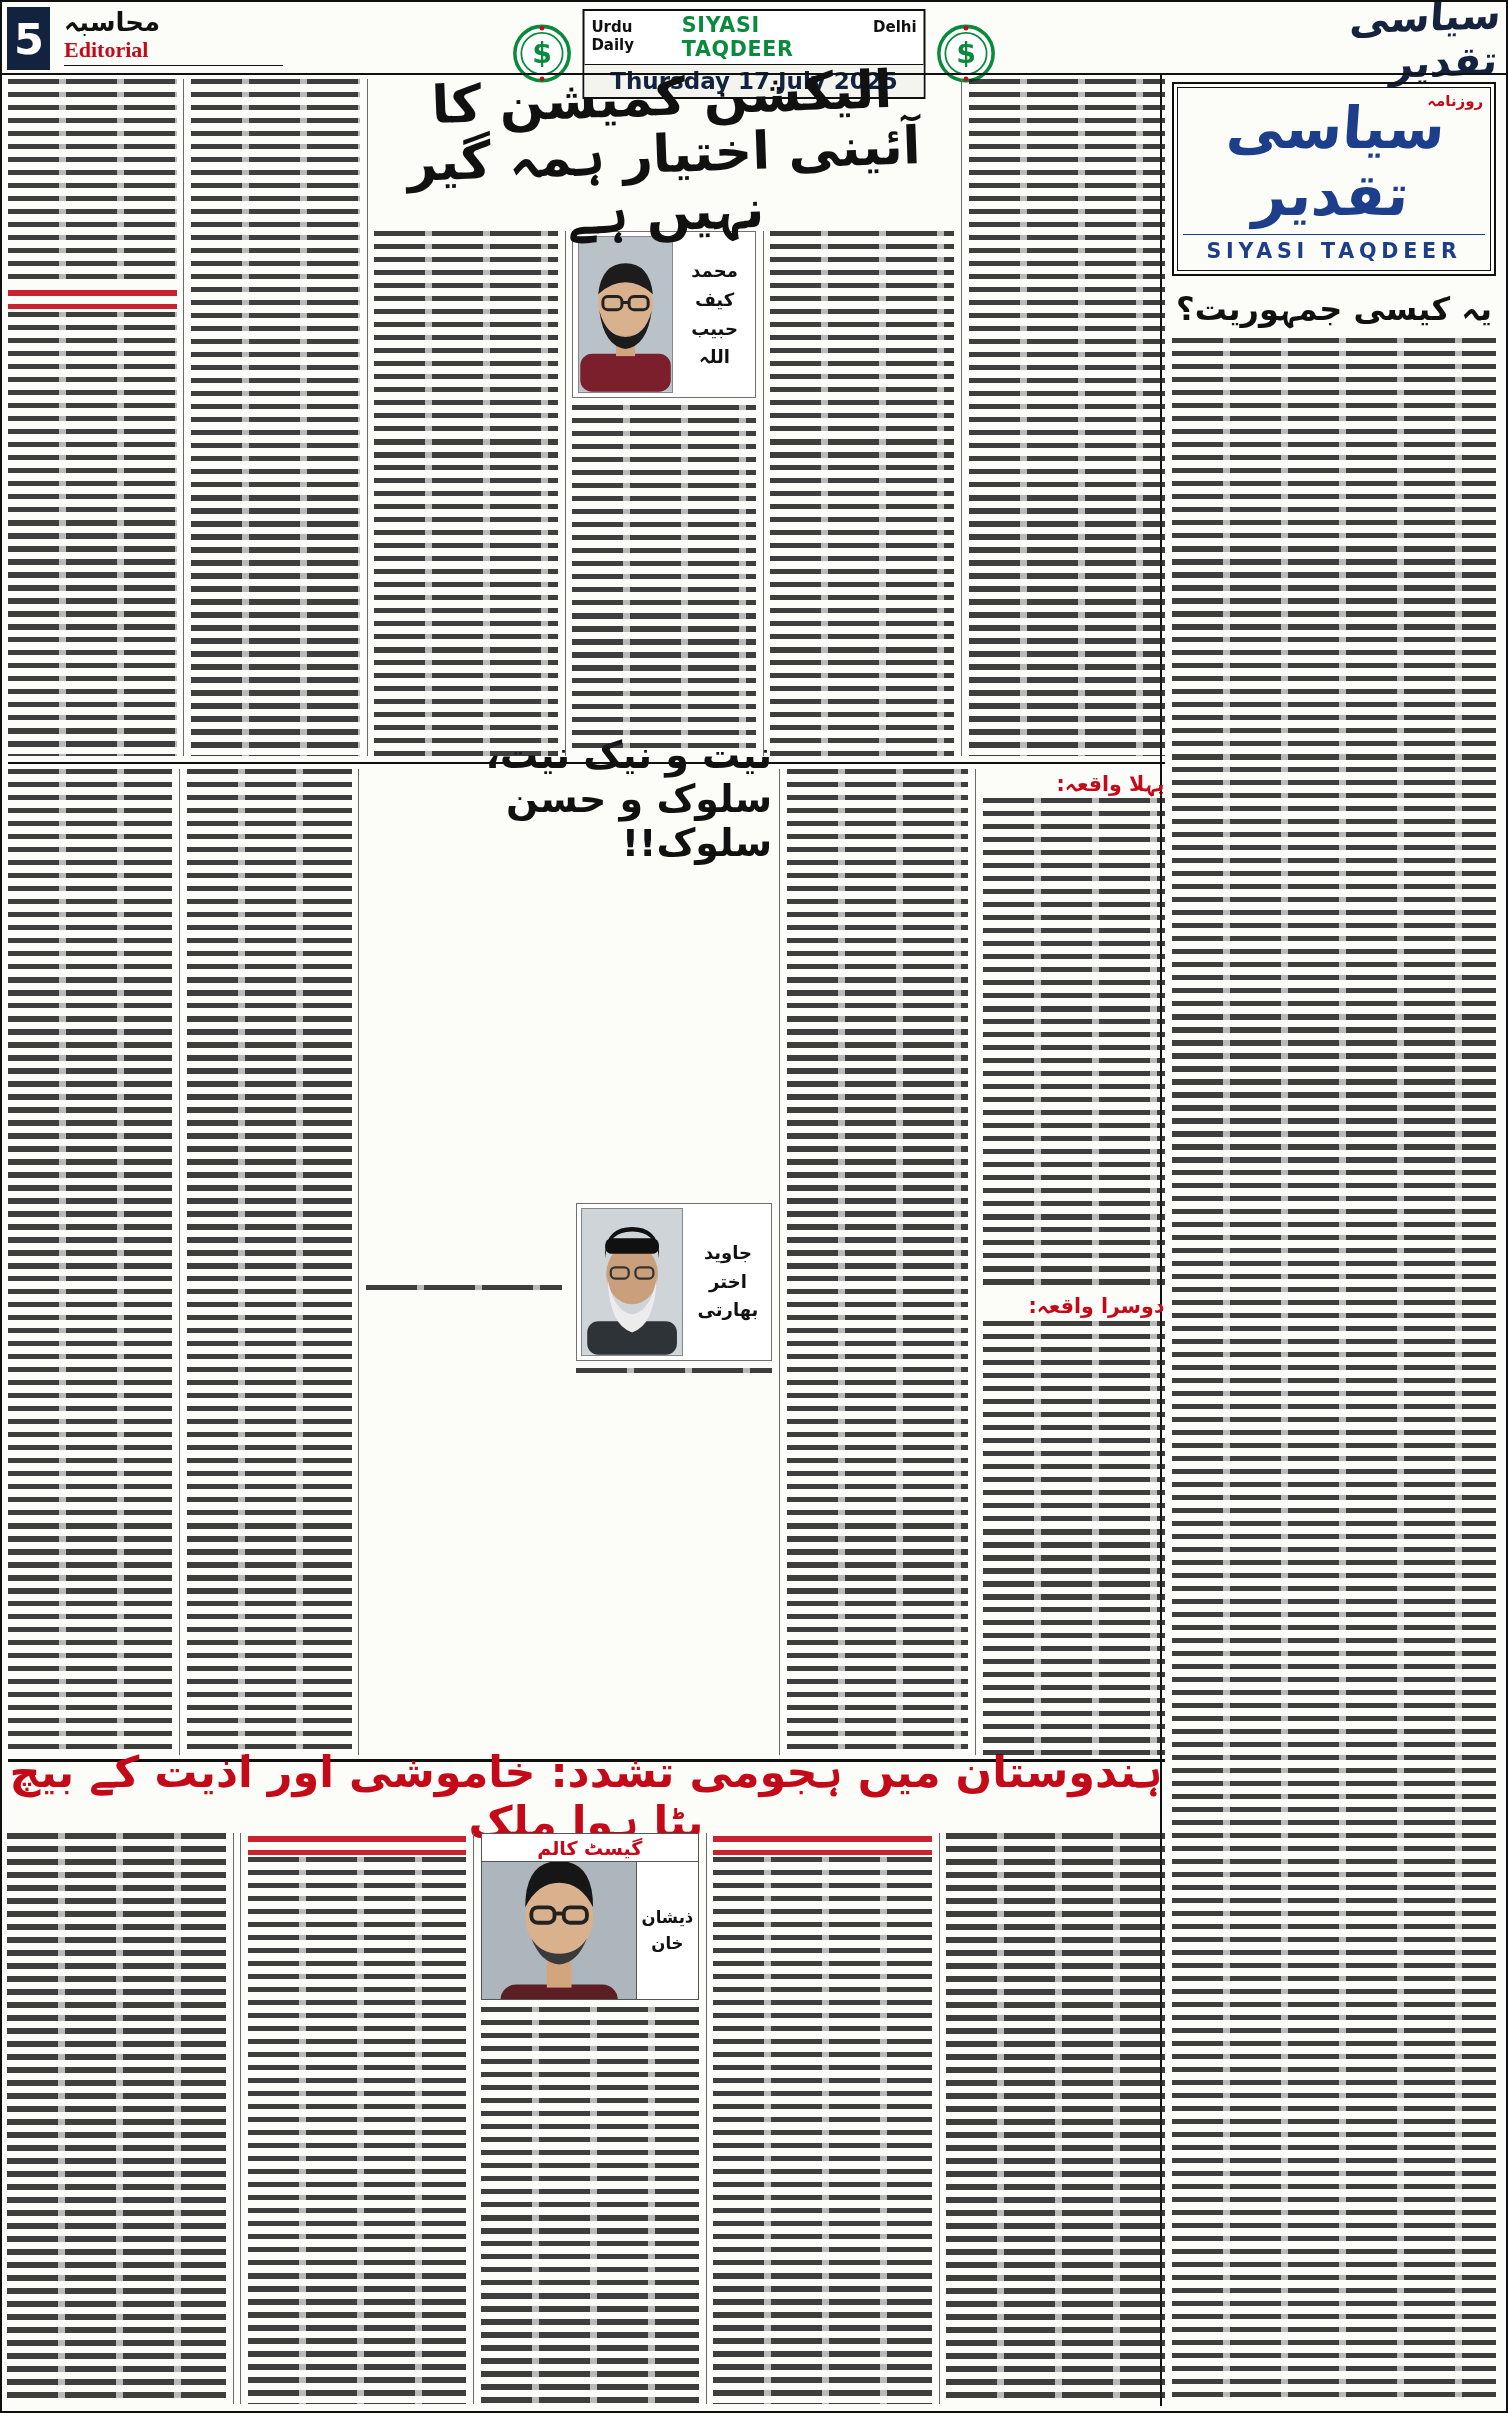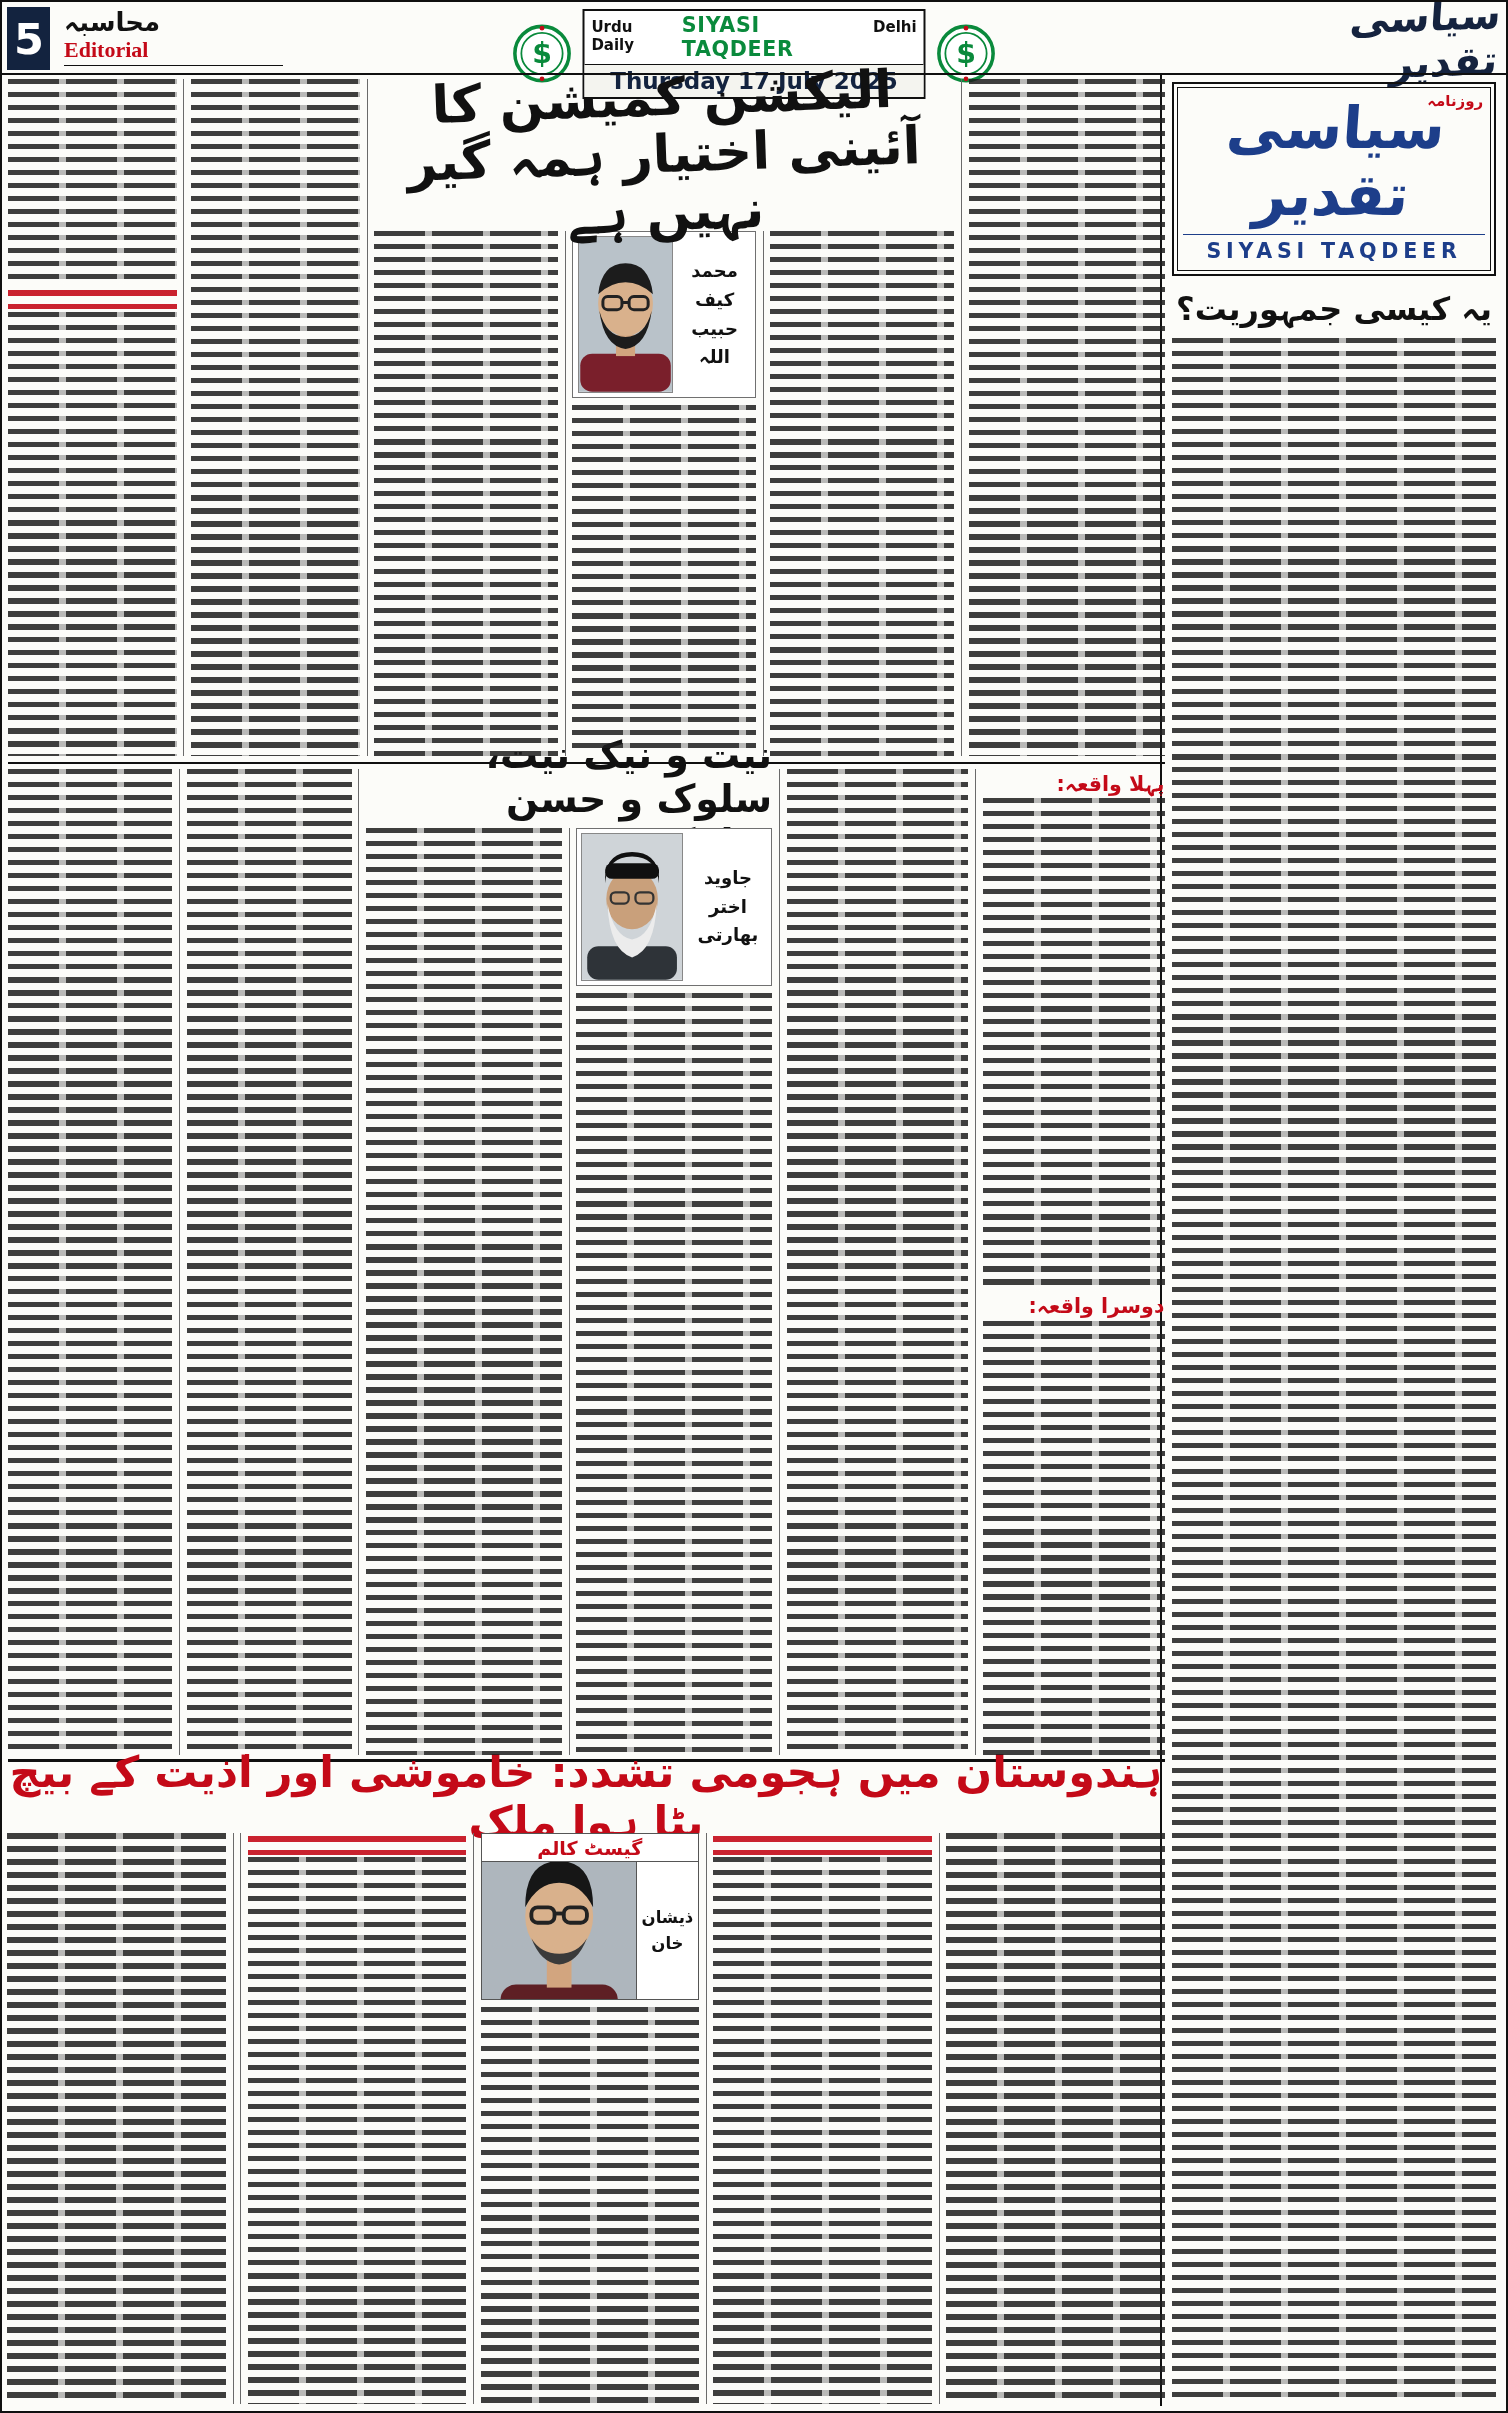--- a/index.html
+++ b/index.html
@@ -83,21 +83,21 @@
     text-align:center; font-size:18px; font-weight:bold; line-height:1.6; }
   .author-card .photo { flex:1; border:0.7px solid #888; overflow:hidden; }
   .author-card svg { width:100%; height:100%; display:block; }
   .h215 { height:167px; } .h230 { height:158px; }
 
   .row2 { height:986px; display:flex; gap:6.9px; }
   .r2-right { width:378px; display:flex; gap:6.9px; }
   .a2 { flex:1; display:flex; flex-direction:column; }
   .a2-headline { height:59px; display:flex; align-items:center; justify-content:center;
     font-size:38px; font-weight:900; }
-  .a2-body { flex:1; display:flex; gap:6.9px; }
+  .a2-body { flex:1; display:flex; gap:6.9px;align-items:center; }
   .r2-left { width:344px; display:flex; gap:6.9px; }
   .red-lede { color:#c40a18; font-weight:bold; font-size:20.6px; padding:2.7px 0; }
 
   .a3 { flex:1; display:flex; flex-direction:column; }
   .a3-headline { height:63px; display:flex; align-items:center; justify-content:center;
     color:#c40a18; font-size:43px; font-weight:900; text-align:center; }
   .a3-sub { height:36px; display:flex; align-items:center; justify-content:center;
     font-size:22px; font-weight:bold; text-align:center; }
   .a3-cols { flex:1; display:flex; gap:6.9px; margin-top:4.1px; }
 

